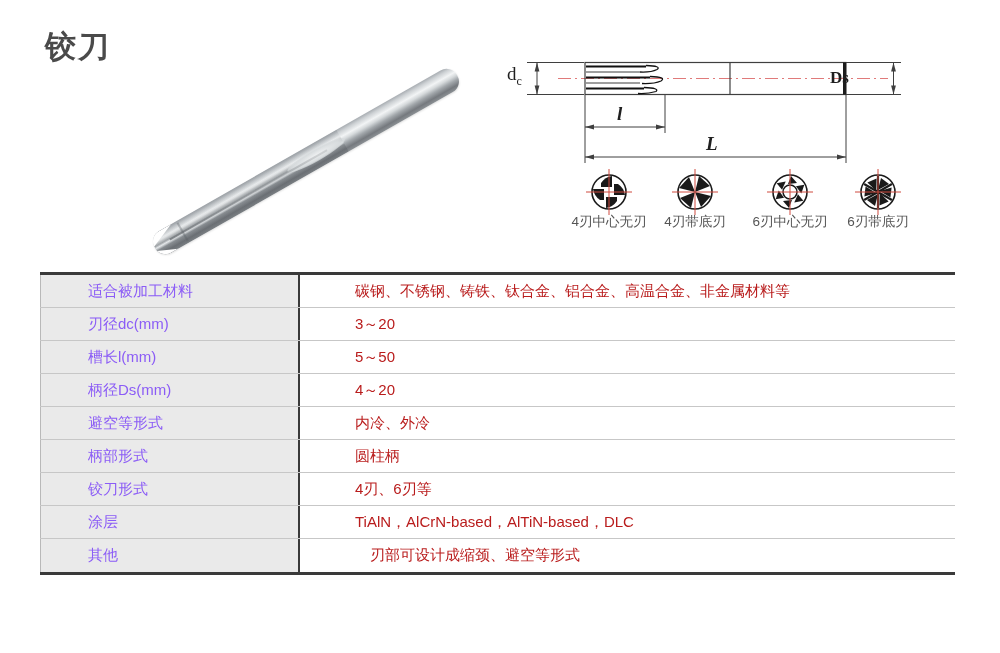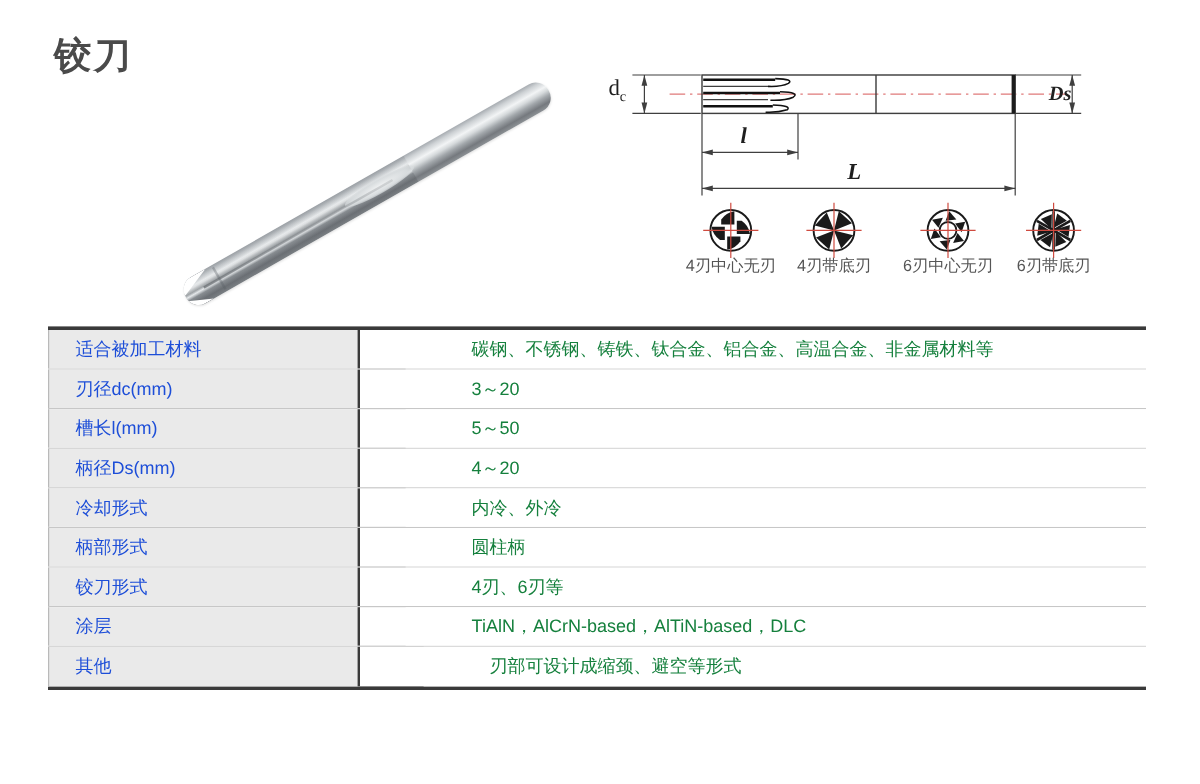--- a/index.html
+++ b/index.html
@@ -33,37 +33,37 @@
     background:#fff; clip-path:polygon(0 100%,100% 100%,0 0); }
   .rod-tip-step { position:absolute; left:9%; top:8%; width:2px; height:84%;
     background:rgba(90,95,100,0.35); }
 
   
   .drawing-svg { position:absolute; left:0; top:0; }
   .dim-label { position:absolute; color:#1f1f1f;
     font-family:"Liberation Serif","DejaVu Serif",serif; }
   .dim-dc { left:507px; top:63px; font-size:19px; }
   .dim-dc sub { font-size:12px; }
-  .dim-ds { left:874px; top:68px; font-size:17px; font-style:italic; font-weight:bold; }
+  .dim-ds { left:830px; top:68px; font-size:17px; font-weight:bold; }
   .dim-l  { left:617px; top:103px; font-size:19px; font-style:italic; font-weight:bold; }
   .dim-L  { left:706px; top:133px; font-size:19px; font-style:italic; font-weight:bold; }
 
   .xsec-label { position:absolute; top:213px; transform:translateX(-50%);
     font-size:13.5px; color:#555; white-space:nowrap; }
 
   
   .spec-table { position:absolute; left:40px; top:272px; width:915px;
     border-top:3px solid #3a3a3a; border-bottom:3px solid #3a3a3a; }
   .spec-row { display:flex; height:33px; border-bottom:1px solid #c7c7c7; }
   .spec-row:last-child { border-bottom:none;gap:15px; }
   .spec-label { width:260px; background:#eaeaea; border-left:1px solid #b9b9b9;
     border-right:2px solid #3a3a3a; display:flex; align-items:center;
-    padding-left:22px; font-size:15px; color:#1d4ed8; }
+    padding-left:47px; font-size:15px; color:#8b5cf6; }
   .spec-value { flex:1; background:#fff; display:flex; align-items:center;
-    padding-left:55px; font-size:15px; color:#15803d;margin-left:38px; }
+    padding-left:55px; font-size:15px; color:#b91c1c; }
 </style>
 </head>
 <body>
 
 <div class="stage">
 
   <div class="page-title">铰刀</div>
 
   <div class="photo-wrap">
     <div class="rod">
@@ -191,21 +191,21 @@
     </div>
     <div class="spec-row">
       <div class="spec-label">槽长l(mm)</div>
       <div class="spec-value">5～50</div>
     </div>
     <div class="spec-row">
       <div class="spec-label">柄径Ds(mm)</div>
       <div class="spec-value">4～20</div>
     </div>
     <div class="spec-row">
-      <div class="spec-label">冷却形式</div>
+      <div class="spec-label">避空等形式</div>
       <div class="spec-value">内冷、外冷</div>
     </div>
     <div class="spec-row">
       <div class="spec-label">柄部形式</div>
       <div class="spec-value">圆柱柄</div>
     </div>
     <div class="spec-row">
       <div class="spec-label">铰刀形式</div>
       <div class="spec-value">4刃、6刃等</div>
     </div>

